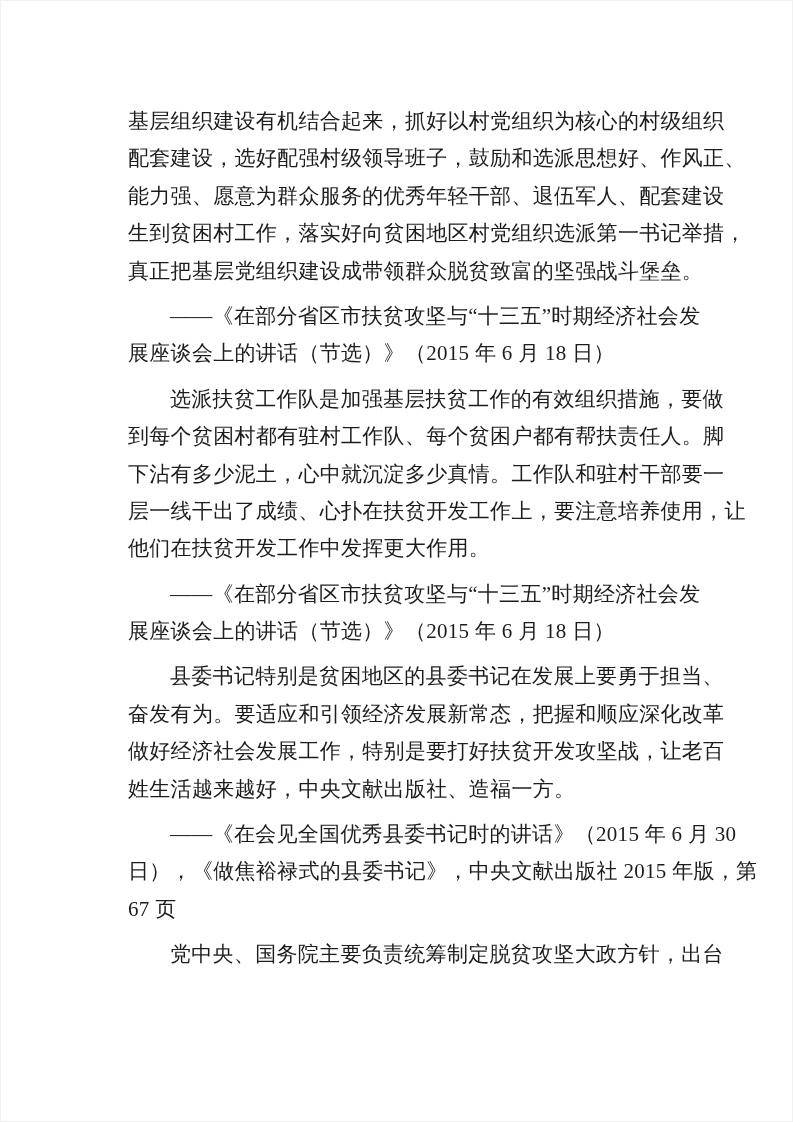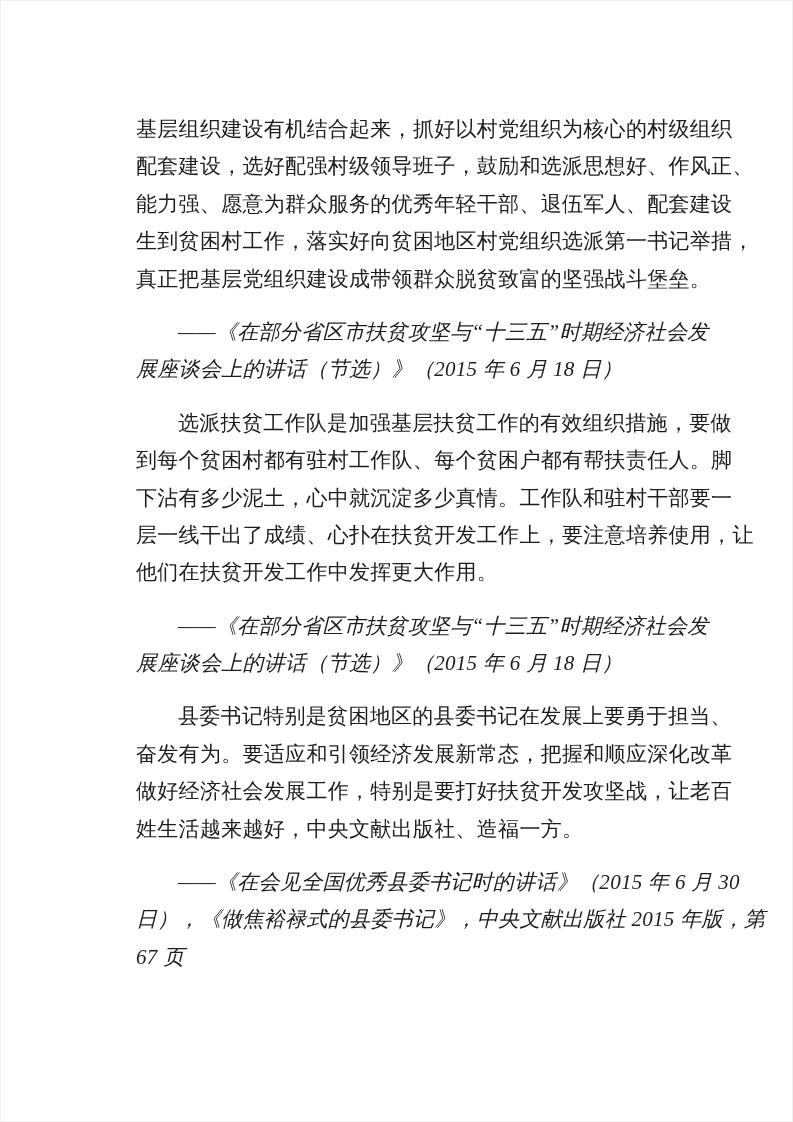--- a/index.html
+++ b/index.html
@@ -21,33 +21,32 @@
     position: absolute;
     left: 119px;
     top: 94px;
     width: 560px;
     font-size: 21px;
     line-height: 37.4px;
     color: #1c1c1c;
     letter-spacing: 0.3px;
   }
   .block {
-    margin: 16px;
+    margin: 8px;
     padding: 0;
   }
   .line {
     height: 37.4px;
     white-space: nowrap;
     overflow: visible;
   }
   .line.indent {
     padding-left: 42px;
   }
   .citation .line {
-    font-style: italic;
   }
 </style>
 </head>
 <body>
 
 <div class="page">
   <div class="content">
       <div class="block body">
         <div class="line">基层组织建设有机结合起来，抓好以村党组织为核心的村级组织</div>
         <div class="line">配套建设，选好配强村级领导班子，鼓励和选派思想好、作风正、</div>
@@ -74,14 +73,17 @@
         <div class="line indent">县委书记特别是贫困地区的县委书记在发展上要勇于担当、</div>
         <div class="line">奋发有为。要适应和引领经济发展新常态，把握和顺应深化改革</div>
         <div class="line">做好经济社会发展工作，特别是要打好扶贫开发攻坚战，让老百</div>
         <div class="line">姓生活越来越好，中央文献出版社、造福一方。</div>
       </div>
       <div class="block citation">
         <div class="line indent">——《在会见全国优秀县委书记时的讲话》（2015 年 6 月 30</div>
         <div class="line">日），《做焦裕禄式的县委书记》，中央文献出版社 2015 年版，第</div>
         <div class="line">67 页</div>
       </div>
+      <div class="block body">
+        <div class="line indent">党中央、国务院主要负责统筹制定脱贫攻坚大政方针，出台</div>
+      </div>
     </div>
 </div>
 
 </body></html>

